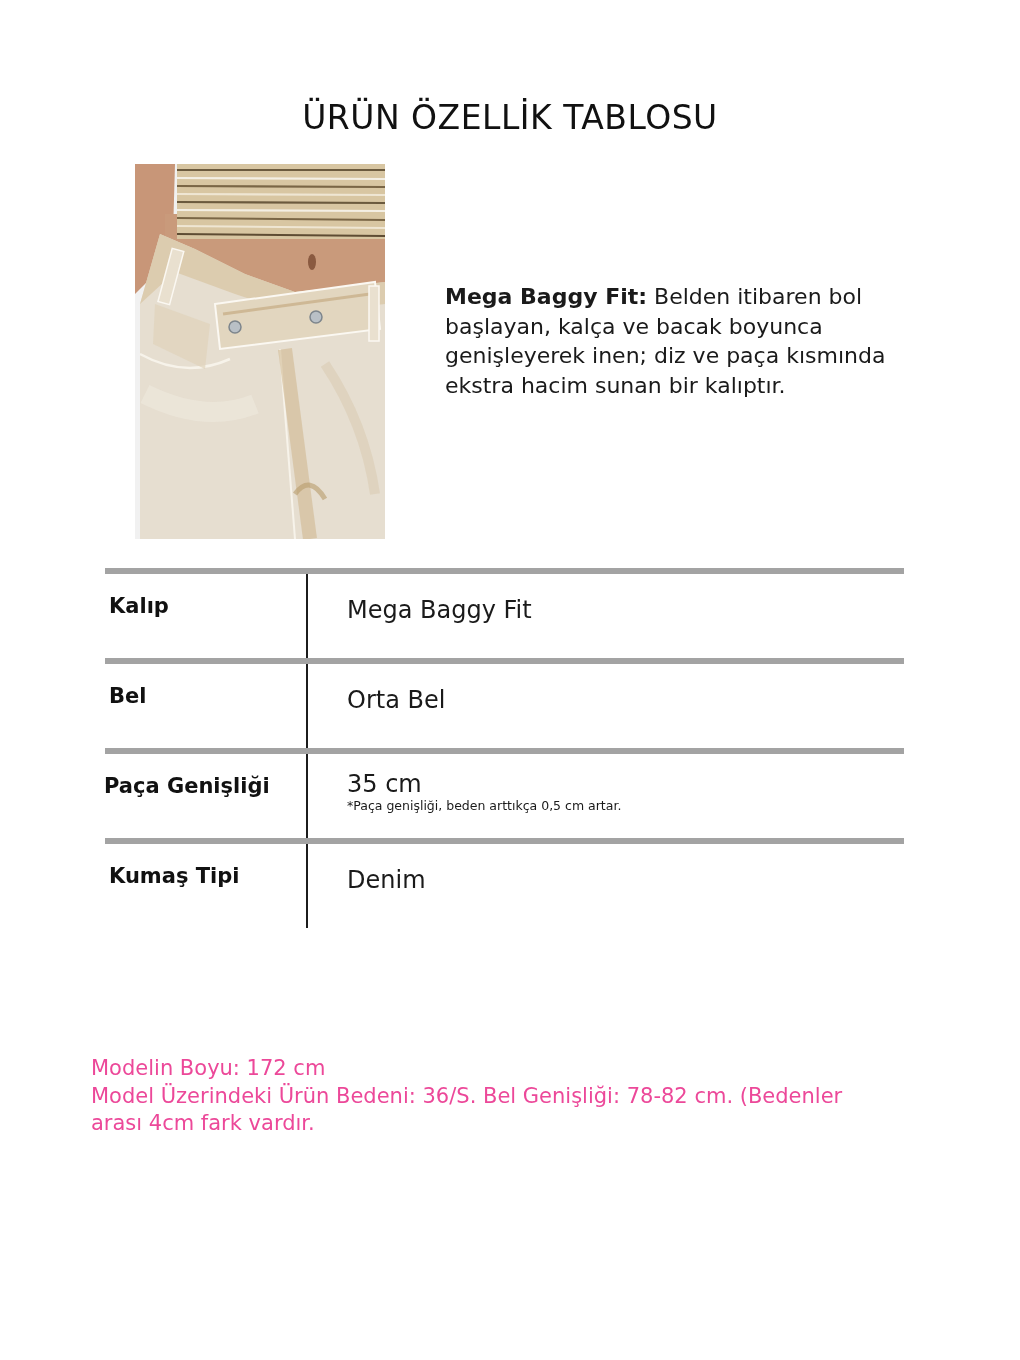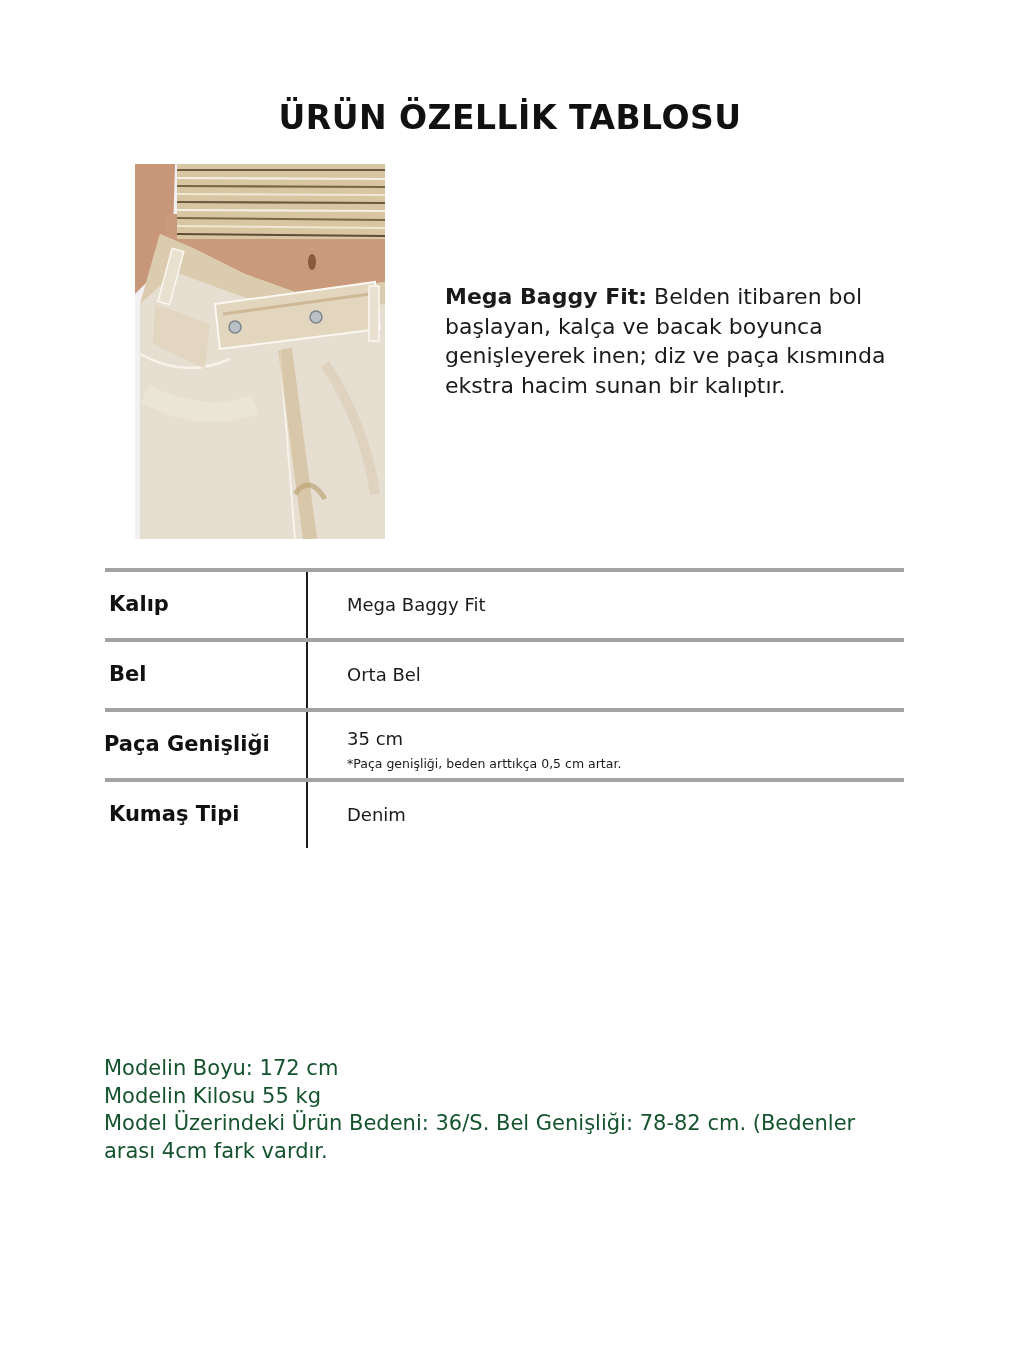--- a/index.html
+++ b/index.html
@@ -1,59 +1,59 @@
 <!DOCTYPE html>
 <html><head>
   <meta charset="utf-8">
   <style>
     * { margin: 0; padding: 0; box-sizing: border-box; }
     html, body { width: 1020px; height: 1360px; background: #ffffff; overflow: hidden; }
     body { position: relative; font-family: "DejaVu Sans", sans-serif; color: #111; }
 
     .title {
       position: absolute; left: 0; top: 98px; width: 1020px;
-      text-align: center; font-size: 33px; font-weight: bold; letter-spacing: 0.5px;
+      text-align: center; font-size: 33px; font-weight: normal; letter-spacing: 0.5px;
       color: #111;
     }
 
     .photo {
       position: absolute; left: 135px; top: 164px; width: 250px; height: 375px;
       overflow: hidden; background: #e9e3d8;
     }
     .photo svg { display: block; width: 100%; height: 100%; }
 
     .description {
       position: absolute; left: 445px; top: 282px; width: 480px;
       font-size: 22px; line-height: 29.5px; color: #1a1a1a;
     }
     .description .label { font-weight: bold; }
 
     .spec-table { position: absolute; left: 105px; top: 568px; width: 799px; }
     .spec-row {
-      position: relative; height: 70px; border-top: 4px solid #a3a3a3;
+      position: relative; height: 90px; border-top: 6px solid #a3a3a3;
     }
     .spec-row.last { border-bottom: 2px solid #1c1c1c; }
     .spec-row .divider {
       position: absolute; left: 201px; top: 0; width: 2px; height: 100%; background: #1c1c1c;
     }
     .spec-key {
       position: absolute; left: 4px; top: 20px; font-size: 21px; font-weight: bold; color: #111;
       white-space: nowrap;
     }
     .spec-value {
-      position: absolute; left: 242px; top: 22px; font-size: 18px; color: #1a1a1a; white-space: nowrap;
+      position: absolute; left: 242px; top: 22px; font-size: 24px; color: #1a1a1a; white-space: nowrap;
     }
     .spec-row.with-note .spec-value { top: 16px; }
     .spec-note {
       position: absolute; left: 242px; top: 44px; font-size: 12.5px; color: #1a1a1a; white-space: nowrap;
     }
 
     .model-info {
-      position: absolute; left: 104px; top: 1055px; width: 800px;
-      font-size: 21px; line-height: 27.5px; color: #14532d;
+      position: absolute; left: 91px; top: 1055px; width: 800px;
+      font-size: 21px; line-height: 27.5px; color: #ec4899;
     }
     .model-info div { white-space: nowrap; }
   </style>
 </head>
 <body>
 
 <h1 class="title">ÜRÜN ÖZELLİK TABLOSU</h1>
 
 <div class="photo">
   <svg viewBox="0 0 250 375" preserveAspectRatio="none">
@@ -123,16 +123,15 @@
   </div>
   <div class="spec-row">
     <div class="divider"></div>
     <span class="spec-key">Kumaş Tipi</span>
     <span class="spec-value">Denim</span>
   </div>
 </div>
 
 <div class="model-info">
   <div>Modelin Boyu: 172 cm</div>
-  <div>Modelin Kilosu 55 kg</div>
   <div>Model Üzerindeki Ürün Bedeni: 36/S. Bel Genişliği: 78-82 cm. (Bedenler</div>
   <div>arası 4cm fark vardır.</div>
 </div>
 
 </body></html>

